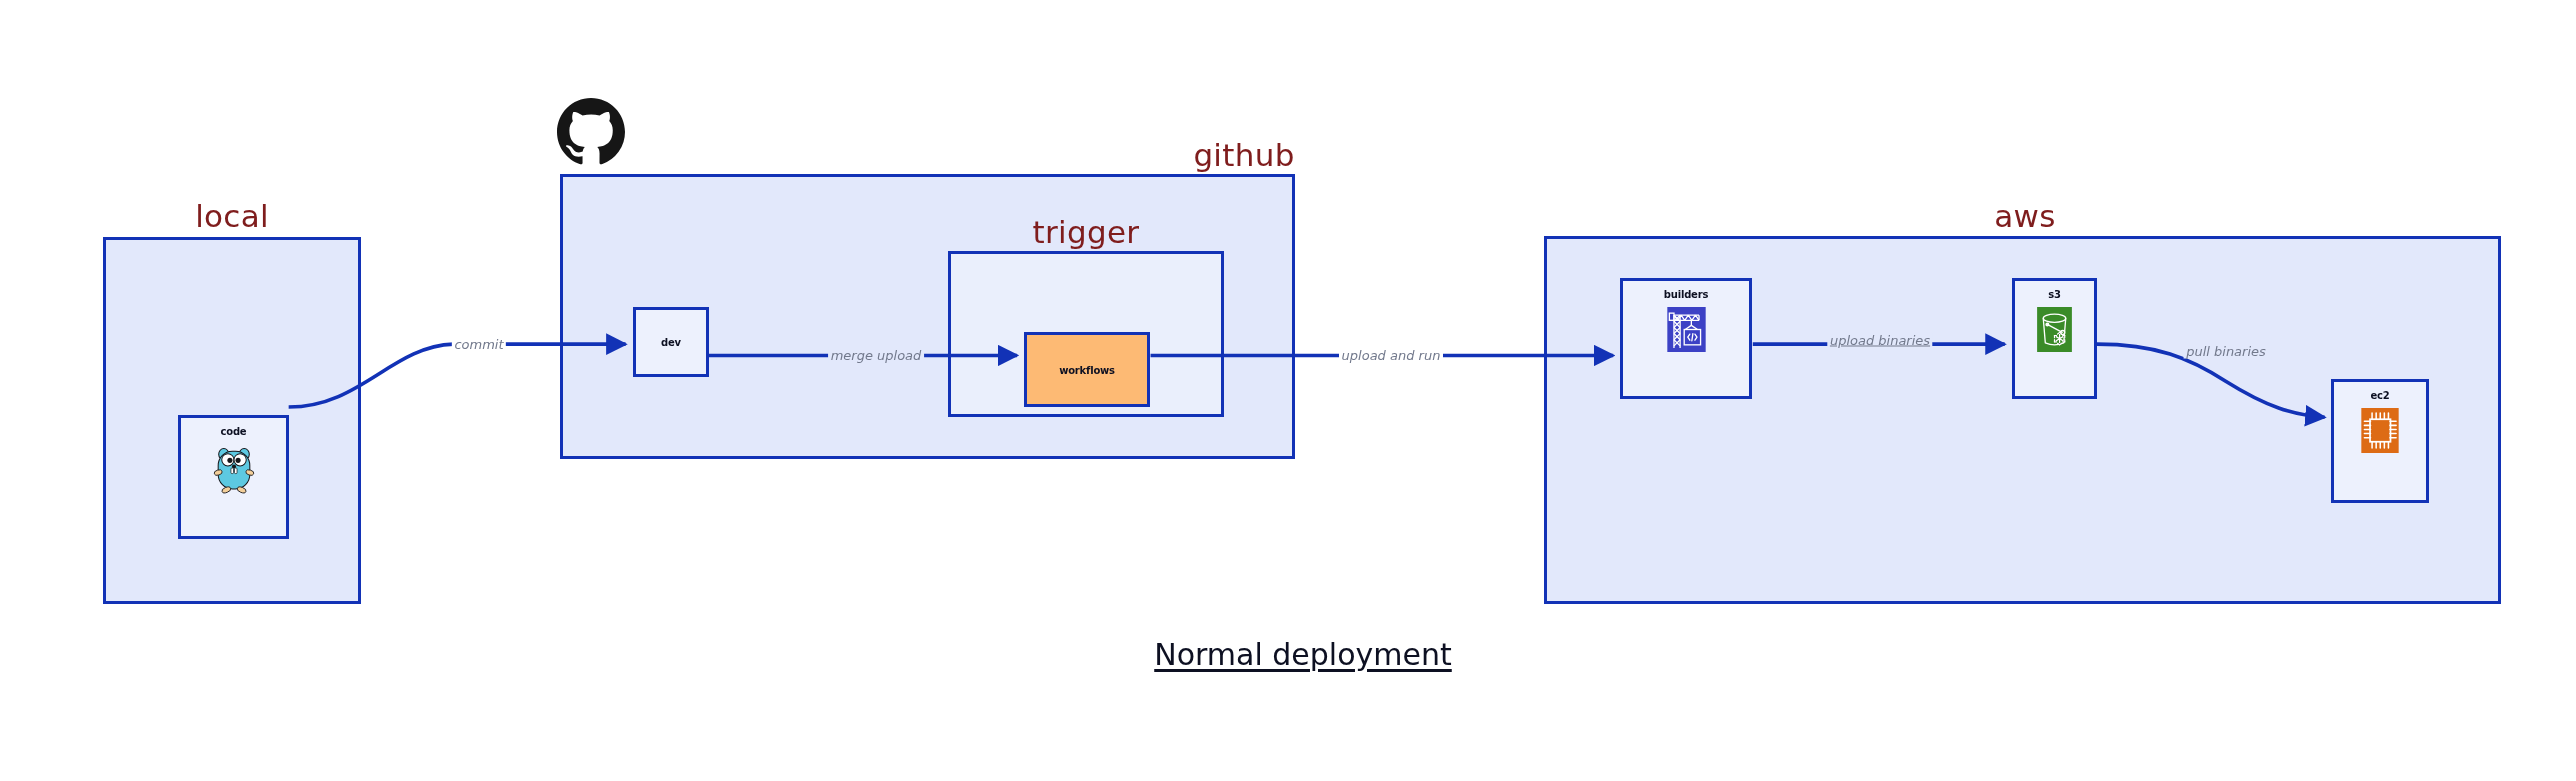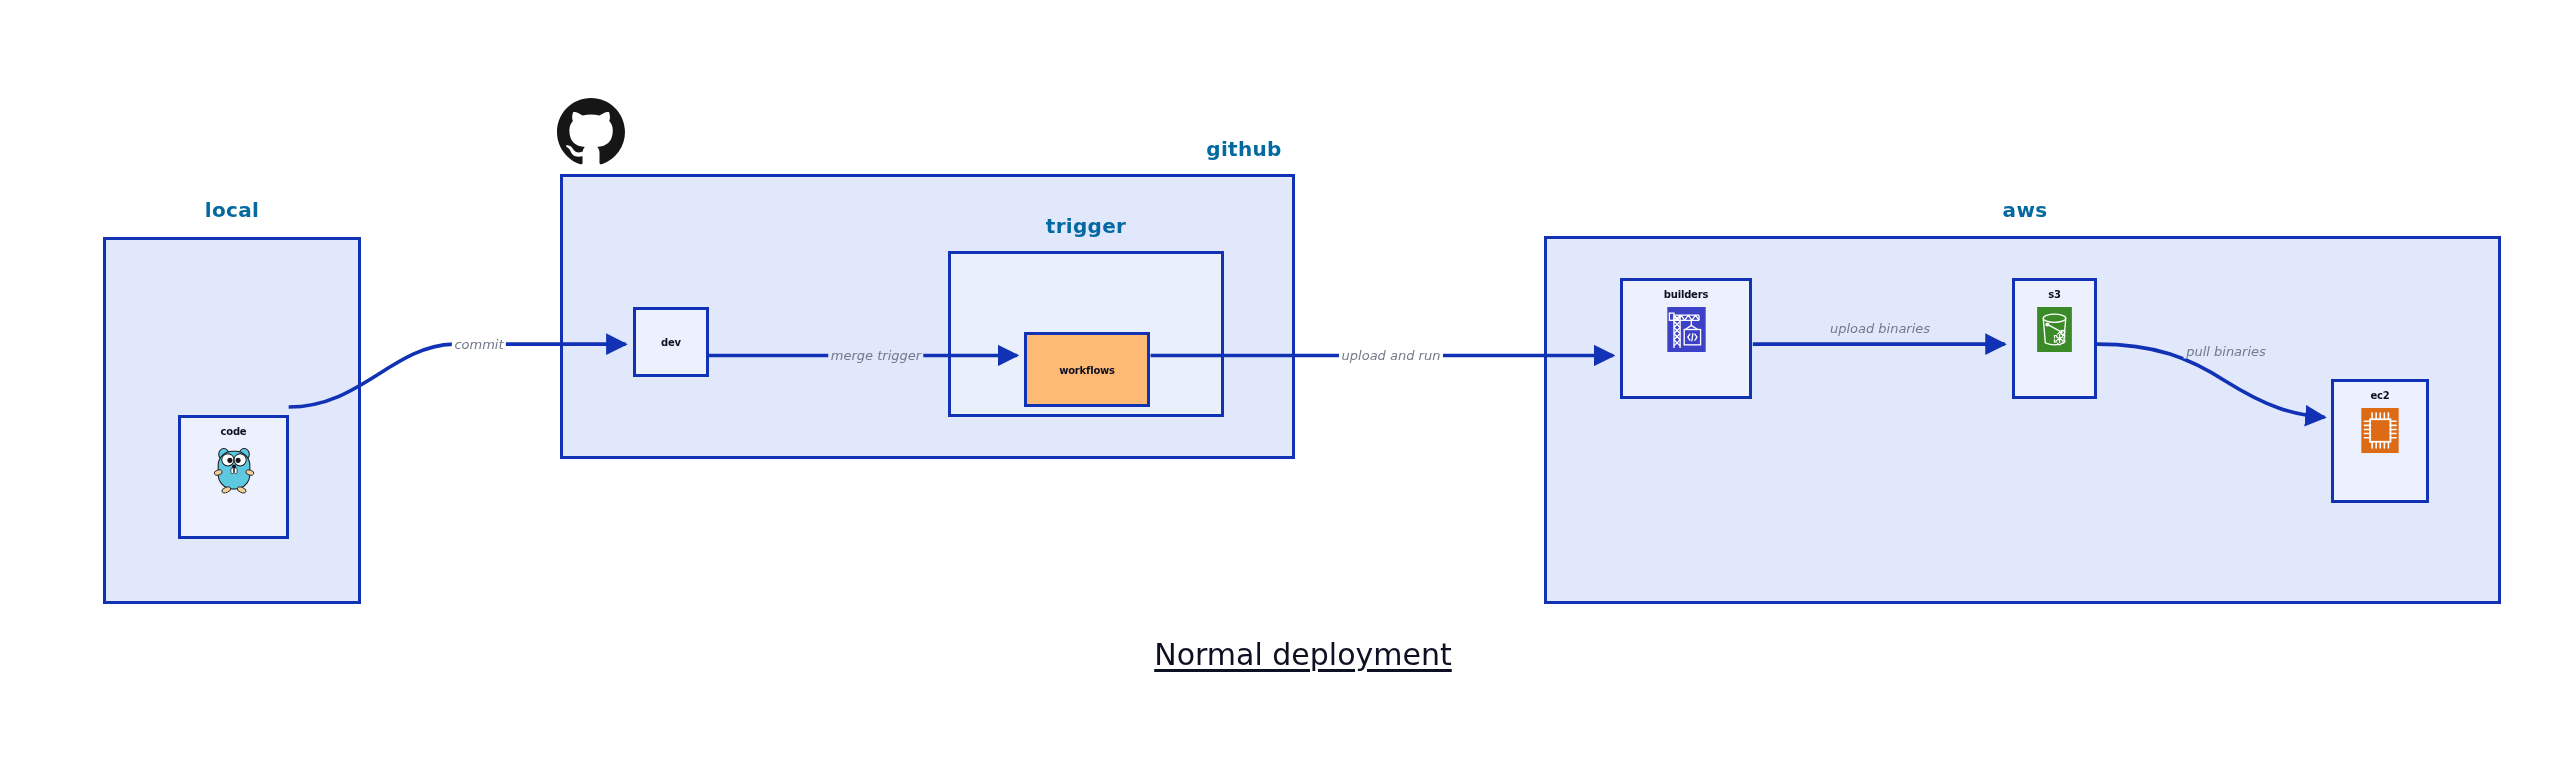--- a/index.html
+++ b/index.html
@@ -30,23 +30,23 @@
     position: absolute;
     background: #eaeffc;
     border: 3.6px solid #1232b6;
     box-sizing: border-box;
   }
 
   
   .group-label {
     position: absolute;
     font-family: "DejaVu Sans", sans-serif;
-    font-size: 20px;
-    font-weight: 700;
-    color: #0369a1;
+    font-size: 31px;
+    font-weight: 400;
+    color: #7f1d1d;
     white-space: nowrap;
     letter-spacing: 0.3px;
   }
 
   
   .node {
     position: absolute;
     background: #edf1fd;
     border: 3.6px solid #1232b6;
     box-sizing: border-box;
@@ -262,21 +262,21 @@
     <path d="M1375 690 L 1974 690" stroke="#1232b6" stroke-width="7" fill="none" marker-end="url(#arrow)"></path>
 
     <path d="M2233 690 L 3131 690" stroke="#1232b6" stroke-width="7" fill="none" marker-end="url(#arrow)"></path>
 
     <path d="M3402 668 L 3891 668" stroke="#1232b6" stroke-width="7" fill="none" marker-end="url(#arrow)"></path>
 
     <path d="M4070 668 C 4185 668, 4250 695, 4320 740 C 4400 790, 4450 805, 4512 810" stroke="#1232b6" stroke-width="7" fill="none" marker-end="url(#arrow)"></path>
   </svg>
 
   <div class="edge-label" style="left:479px; top:344px;font-style:italic;">commit</div>
-  <div class="edge-label on-blue" style="left:876px; top:355px;">merge trigger</div>
+  <div class="edge-label on-blue" style="left:876px; top:355px;">merge upload</div>
   <div class="edge-label" style="left:1391px; top:355px;">upload and run</div>
-  <div class="edge-label on-blue" style="left:1880px; top:328px;">upload binaries</div>
+  <div class="edge-label on-blue" style="left:1880px; top:340px;text-decoration:underline;">upload binaries</div>
   <div class="edge-label on-blue" style="left:2226px; top:351px;">pull binaries</div>
 
   <div class="diagram-title" style="left:1303px; top:637px;">Normal deployment</div>
 
 </div>
 
 
 </body></html>

